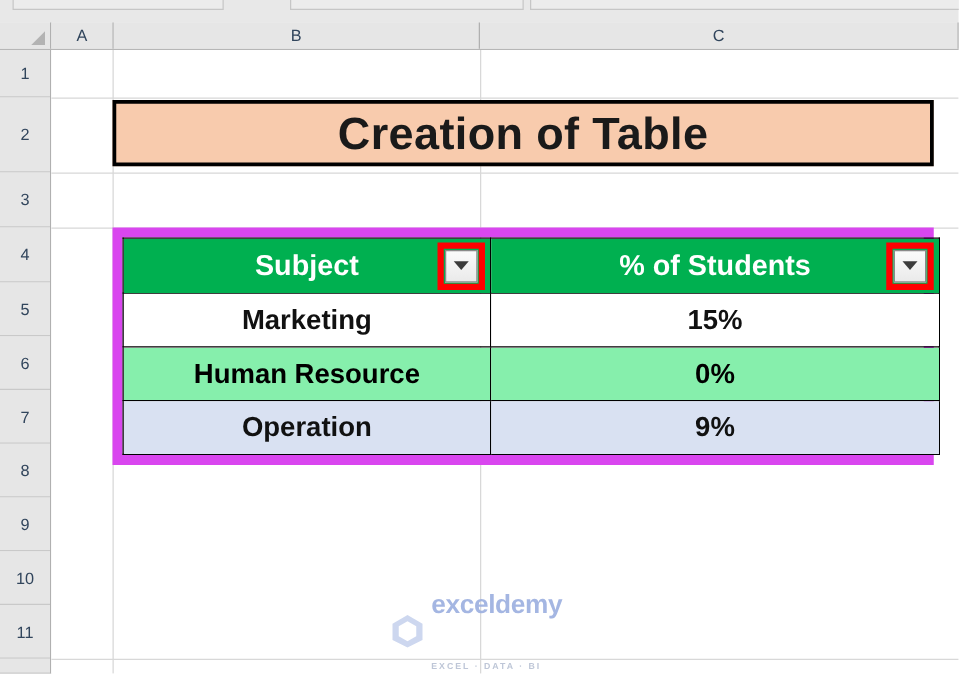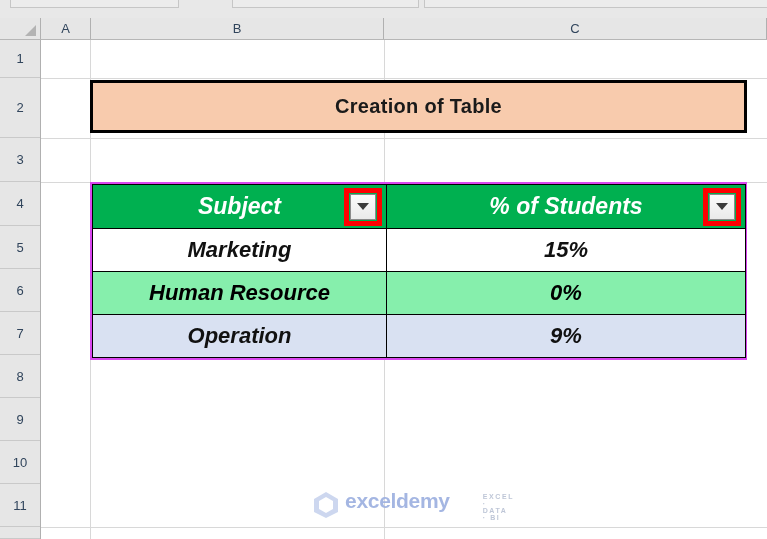--- a/index.html
+++ b/index.html
@@ -128,34 +128,33 @@
   .title-cell {
     position: absolute;
     left: 90px; top: 80px;
     width: 657px; height: 53px;
     background: #f8cbad;
     border: 3px solid #000000;
     box-sizing: border-box;
     display: flex;
     align-items: center;
     justify-content: center;
-    font-size: 20px;
+    font-size: 36px;
     font-weight: bold;
     color: #1a1a1a;
     letter-spacing: 0.3px;
   }
 
   
   .table-wrap {
     position: absolute;
     left: 90px; top: 182px;
     width: 657px;
-    border: 2px solid #d946ef;
-    box-sizing: border-box;
-    font-style: italic;
+    border: 8px solid #d946ef;
+    box-sizing: border-box;
   }
   table.xl {
     width: 100%;
     border-collapse: collapse;
     table-layout: fixed;
   }
   table.xl col.c-subject { width: 294px; }
   table.xl col.c-pct     { width: 359px; }
 
   table.xl th, table.xl td {
@@ -218,21 +217,21 @@
     position: absolute;
     left: 313px; top: 489px;
     width: 150px; height: 32px;
     display: flex;
     align-items: center;
     gap: 6px;
     opacity: 0.92;
     pointer-events: none;
   }
   .wm-logo { flex: 0 0 auto; }
-  .wm-text { display: flex; flex-direction: row; line-height: 1; gap: 33px; }
+  .wm-text { display: flex; flex-direction: column; line-height: 1; gap: 33px; }
   .wm-name {
     font-size: 21px;
     font-weight: bold;
     color: #9db0e0;
     letter-spacing: -0.3px;
   }
   .wm-sub {
     font-size: 7px;
     font-weight: bold;
     color: #b9c2d4;

